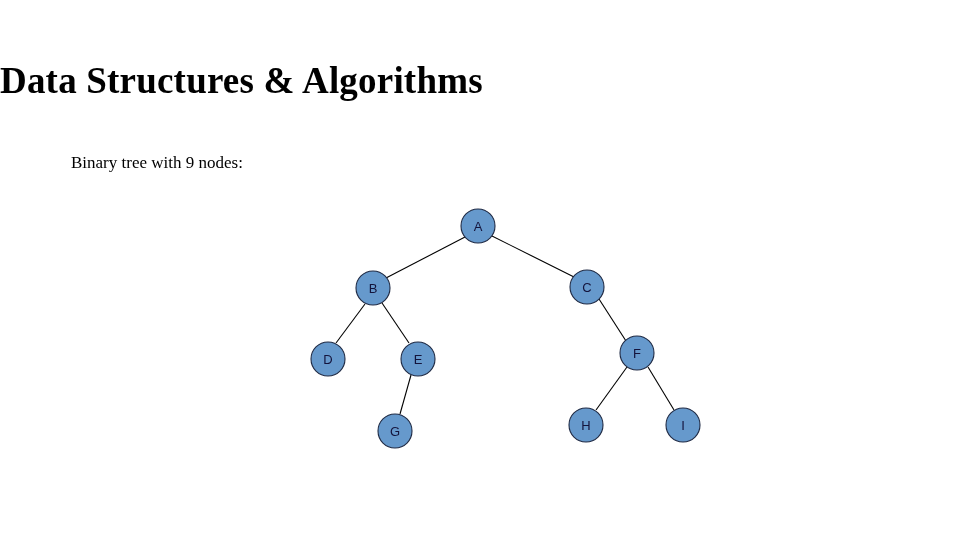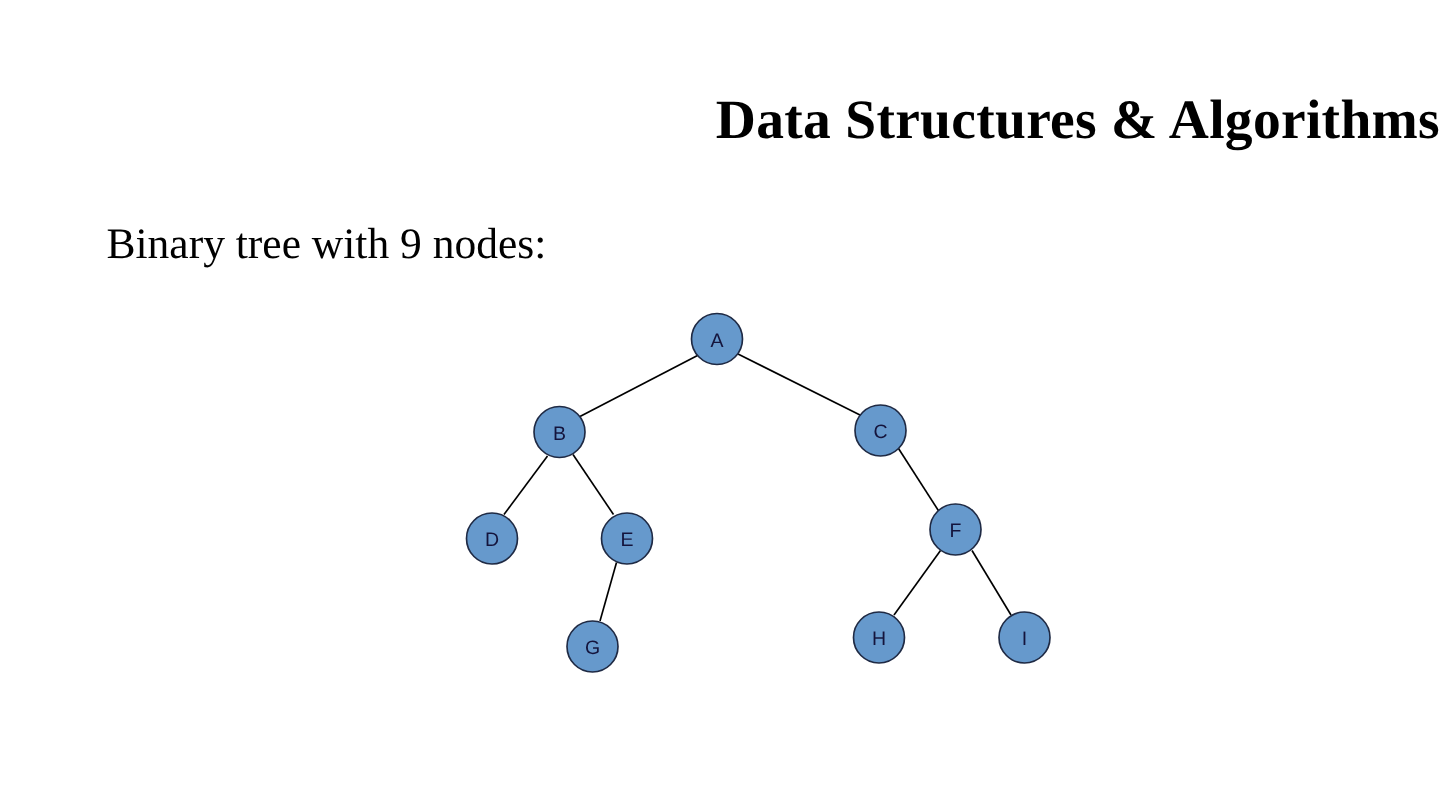--- a/index.html
+++ b/index.html
@@ -14,36 +14,36 @@
     height: 540px;
     background: #ffffff;
     overflow: hidden;
     font-family: "Liberation Serif", serif;
   }
   #slide-title {
     position: absolute;
     left: 0;
     top: 58px;
     width: 960px;
-    text-align: right;
+    text-align: left;
     font-family: "Liberation Serif", serif;
     font-weight: bold;
     font-size: 37px;
     line-height: 46px;
     color: #000000;
     letter-spacing: 0.2px;
     white-space: nowrap;
   }
   #slide-subtitle {
     position: absolute;
     left: 71px;
     top: 147px;
     font-family: "Liberation Serif", serif;
     font-weight: normal;
-    font-size: 29px;
+    font-size: 17px;
     line-height: 32px;
     color: #000000;
     white-space: nowrap;
   }
   #tree-diagram {
     position: absolute;
     left: 0;
     top: 0;
     width: 960px;
     height: 540px;

